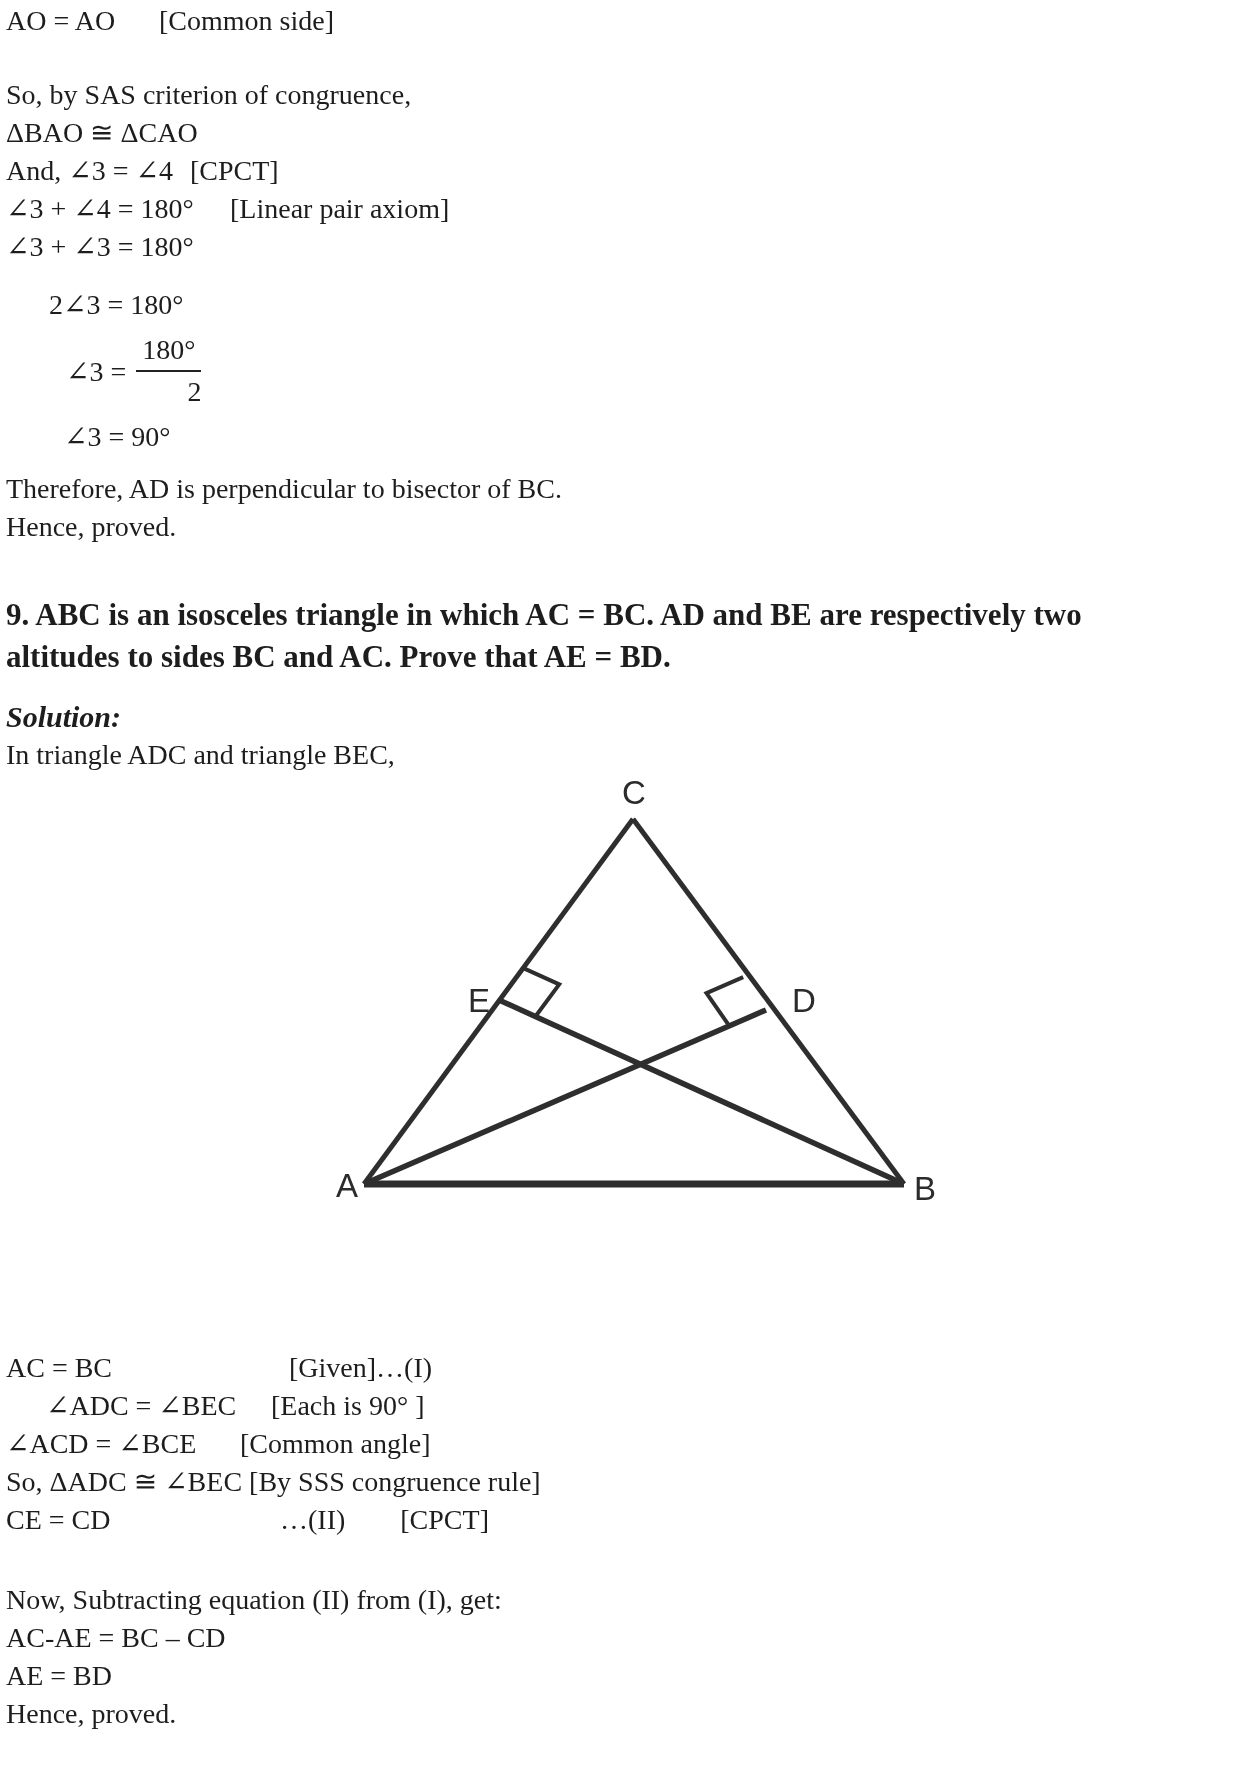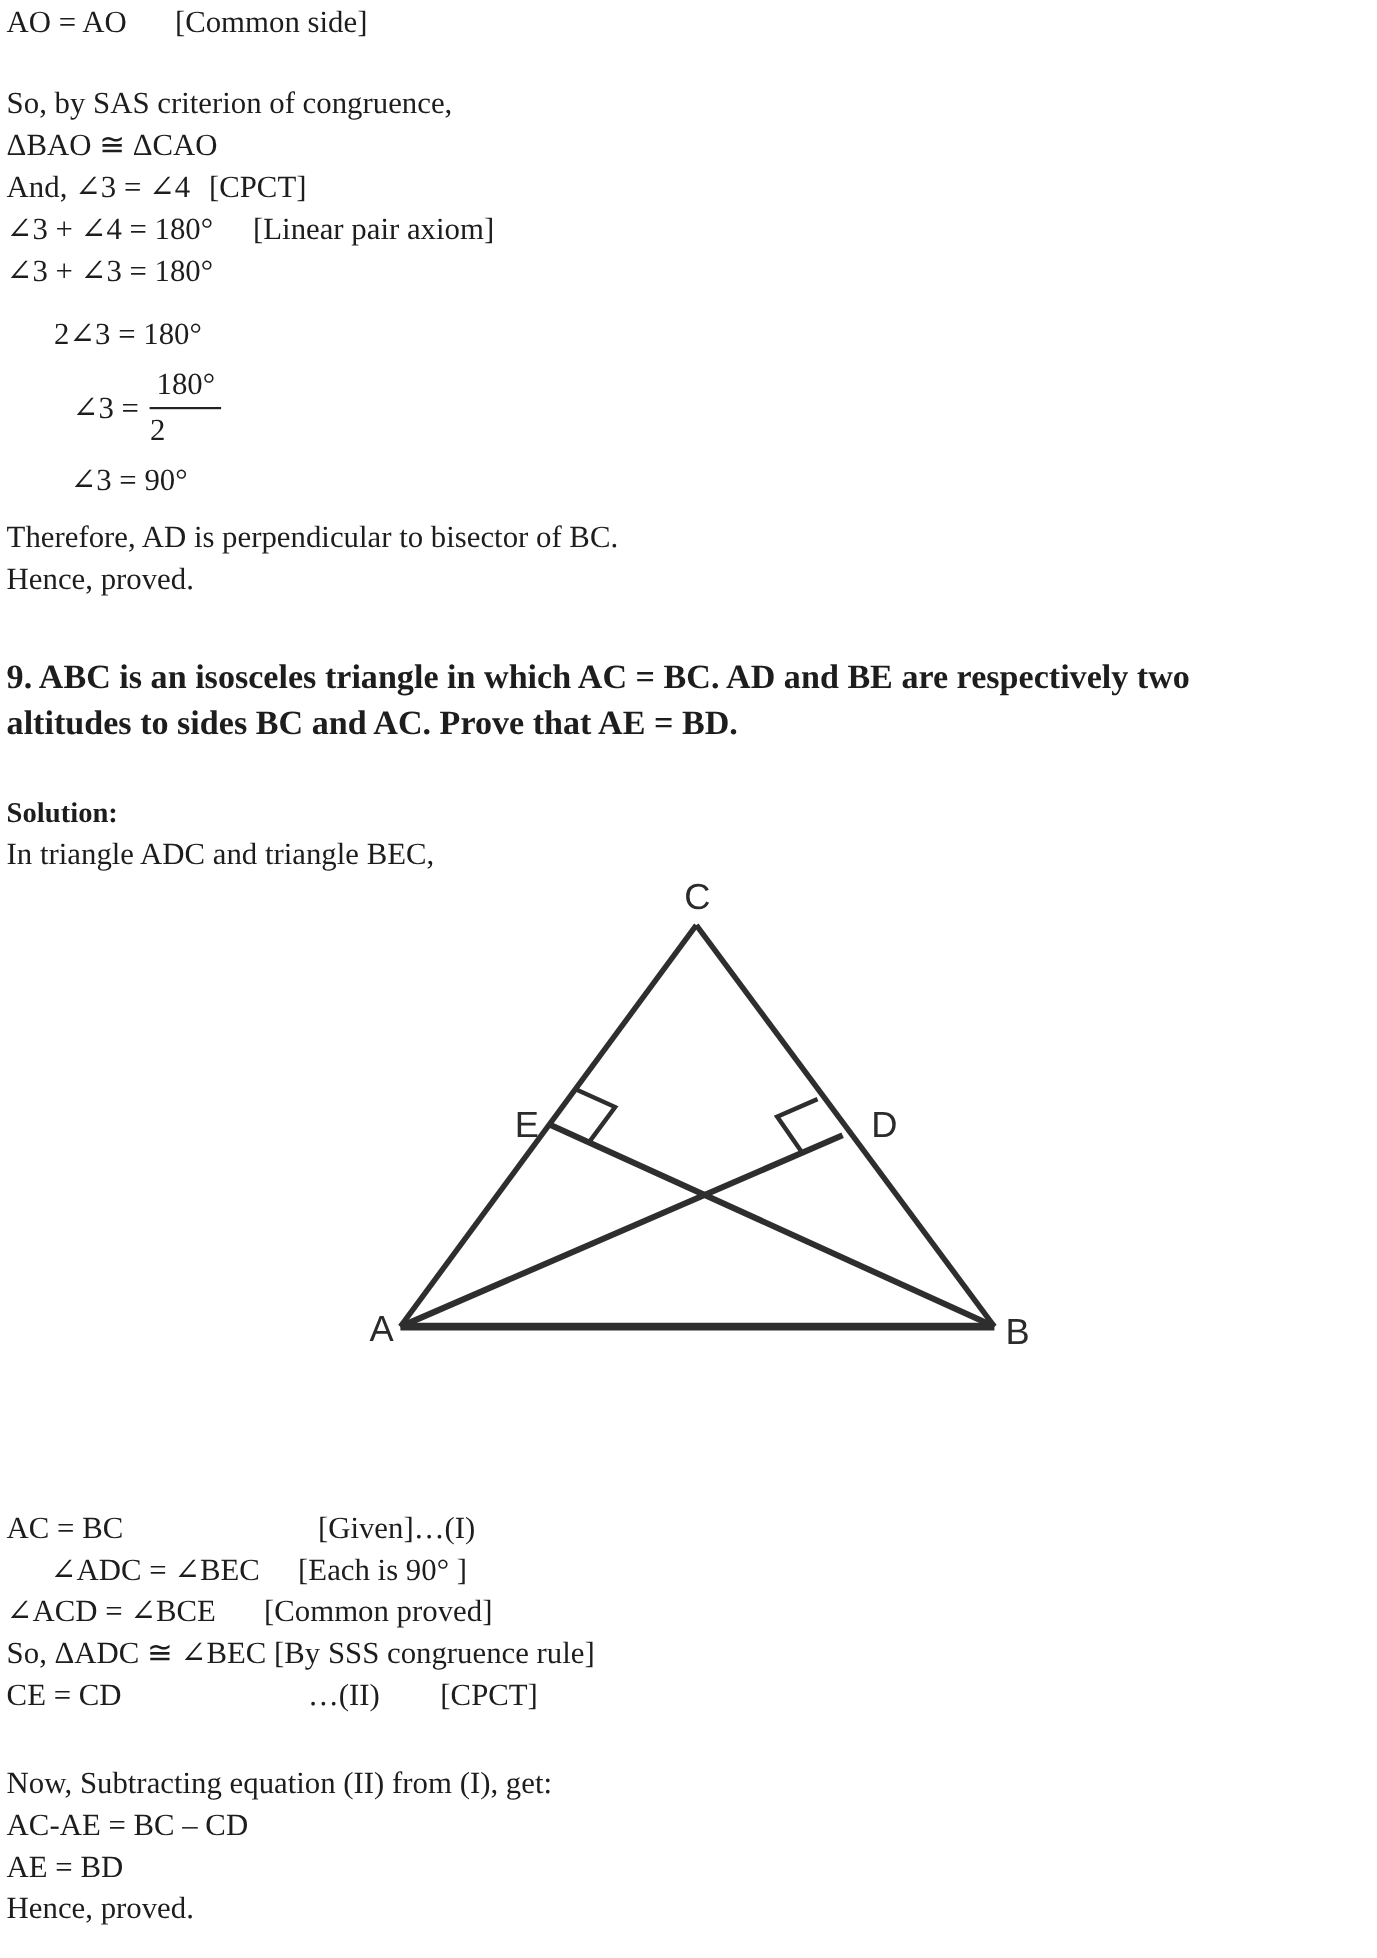--- a/index.html
+++ b/index.html
@@ -27,36 +27,37 @@
   .mw262 { min-width: 267px; }
   .gap-after { margin-bottom: 36px; }
   .indent1 { margin-left: 43px; margin-top: 20px; }
   .indent2 { margin-left: 58px; margin-top: 4px; }
   .note2 { margin-left: 48px; }
   .note-close { margin-left: 10px; }
   .frac-line {
     display: flex; align-items: center;
     margin: 4px 0 0 60px; height: 86px;
   }
-  .frac { display: inline-flex; flex-direction: column; text-align: left; margin-left: 10px; }
+  .frac { display: inline-flex; flex-direction: column; text-align: right; margin-left: 10px; }
   .frac .num { line-height: 40px; border-bottom: 2px solid #222; padding: 0 6px; }
   .frac .den { line-height: 40px; }
   .therefore { margin-top: 14px; }
   .question {
     margin-top: 48px;
     font-weight: bold;
     font-size: 31px;
     line-height: 42px;
     max-width: 1240px;
   }
   .sol-heading {
-    margin-top: 42px;
+    margin-top: 20px;
     font-weight: bold;
-    font-size: 26px;
+    font-size: 30px;
     line-height: 38px;
+    font-style: italic;
   }
   .diagram { position: relative; width: 1252px; height: 545px; }
   .diagram svg { position: absolute; left: 0; top: 0; width: 1252px; height: 545px; }
   .diagram line, .diagram polyline { stroke: #2e2e2e; fill: none; }
   .diagram text {
     font-family: "Liberation Sans", "DejaVu Sans", sans-serif;
     font-size: 33px; fill: #2b2b2b;
   }
   .p2-start { margin-top: 30px; }
   .p2-gap { margin-top: 42px; }
@@ -121,21 +122,21 @@
     <div class="line p2-start">
       <span class="math mw270">AC = BC</span>
       <span>[Given]…(I)</span>
     </div>
     <div class="line">
       <span class="math mitalic mw218">∠ADC = ∠BEC</span>
       <span>[Each is 90° ]</span>
     </div>
     <div class="line">
       <span class="math mitalic mw222">∠ACD = ∠BCE</span>
-      <span>[Common proved]</span>
+      <span>[Common angle]</span>
     </div>
     <div class="line">
       <span class="math mw220"><span>So,</span>&nbsp;<span class="mitalic">ΔADC ≅ ∠BEC</span></span>
       <span>[By SSS congruence rule]</span>
     </div>
     <div class="line">
       <span class="math mw262">CE = CD</span>
       <span>…(II)</span>
       <span class="note2">[CPCT]</span>
     </div>

